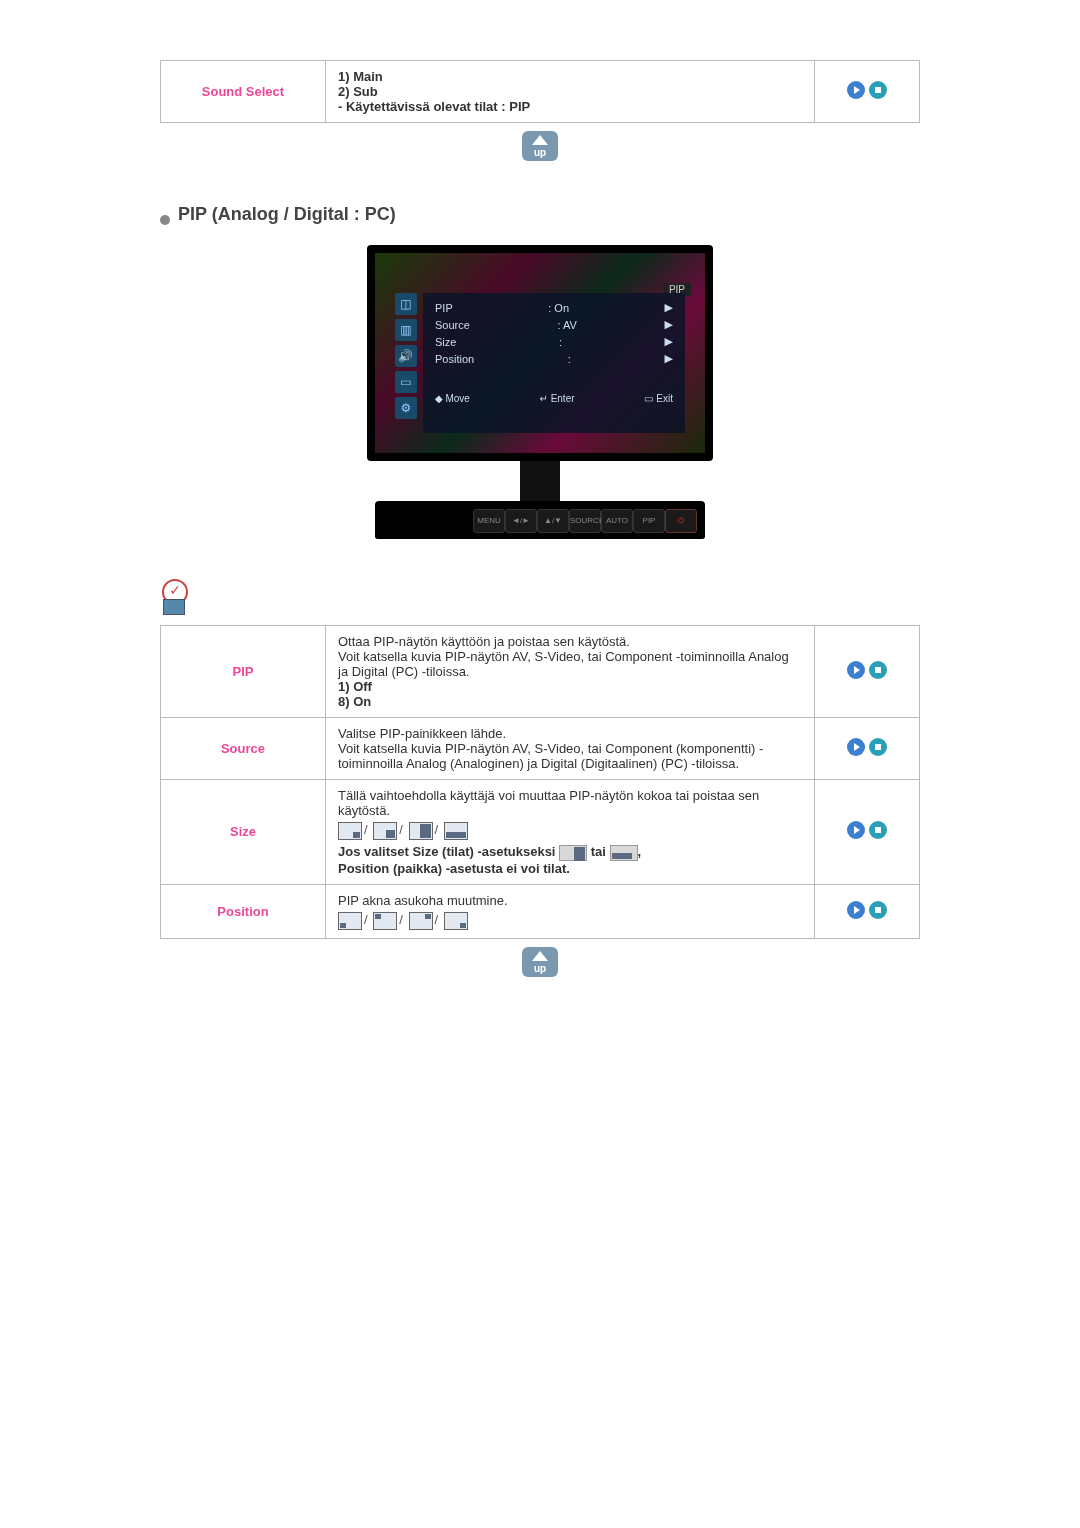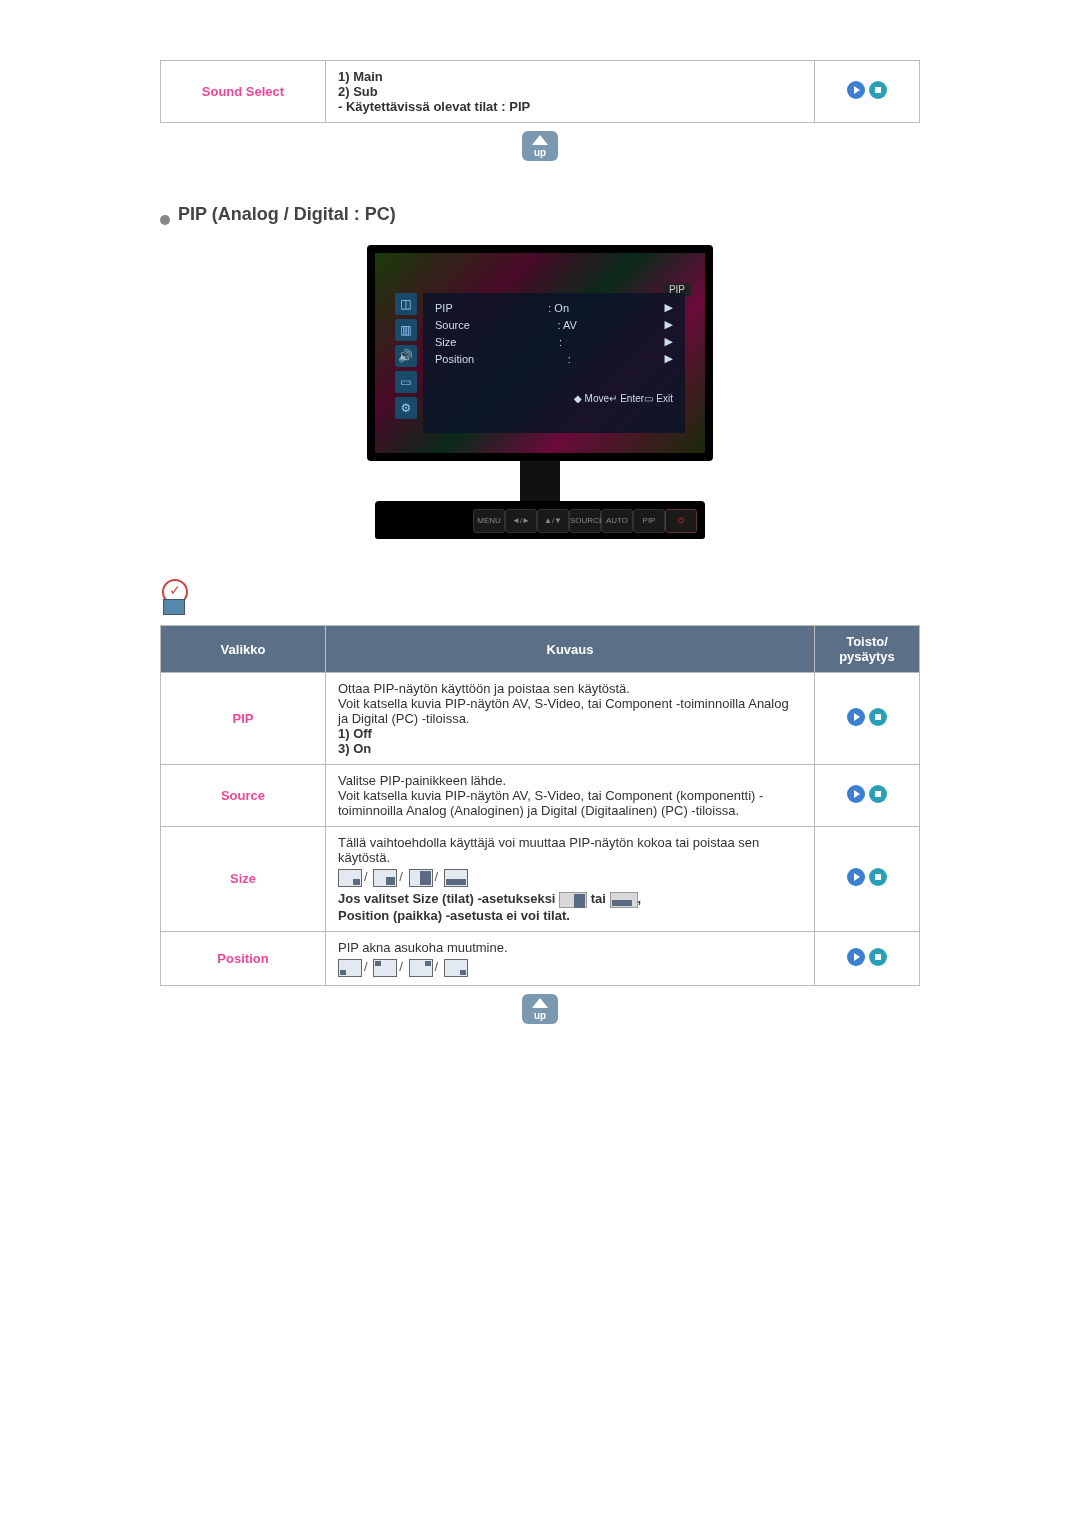--- a/index.html
+++ b/index.html
@@ -141,21 +141,21 @@
   }
   .osd-row {
     display: flex;
     justify-content: space-between;
     align-items: center;
     margin-bottom: 4px;
   }
   .osd-row .arrow { color: #cde; }
   .osd-footer {
     display: flex;
-    justify-content: flex-end;
+    justify-content: space-between;
     font-size: 10px;
     margin-top: 28px;
     color: #cde;
   }
   .pip-label {
     position: absolute;
     top: 30px;
     right: 14px;
     background: #222;
     color: #ccc;
@@ -373,33 +373,28 @@
 
   <div class="note-row">
     <div class="note-icon">
       <div class="tag">✓</div>
       <div class="screen-mini"></div>
     </div>
   </div>
 
   <table class="outer">
     <tbody>
-        <tr>
-      <th>Valikko</th>
-      <th>Kuvaus</th>
-      <th><span>Toisto/</span><br><span>pysäytys</span></th>
-    </tr>
 
     <tr>
       <td class="label-cell">PIP</td>
       <td>
         <div>Ottaa PIP-näytön käyttöön ja poistaa sen käytöstä.</div>
         <div>Voit katsella kuvia PIP-näytön AV, S-Video, tai Component -toiminnoilla Analog ja Digital (PC) -tiloissa.</div>
         <div class="bold">1) Off</div>
-        <div class="bold">3) On</div>
+        <div class="bold">8) On</div>
       </td>
       <td class="ctl-cell">
         <span class="ctrl">
           <span class="cbtn play"></span>
           <span class="cbtn stop"></span>
         </span>
       </td>
     </tr>
 
     <tr>

